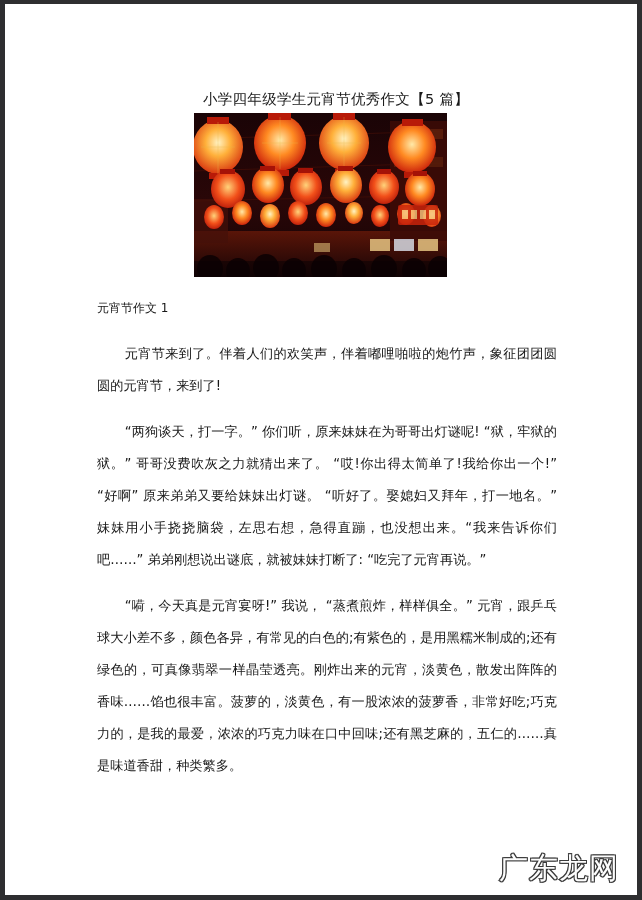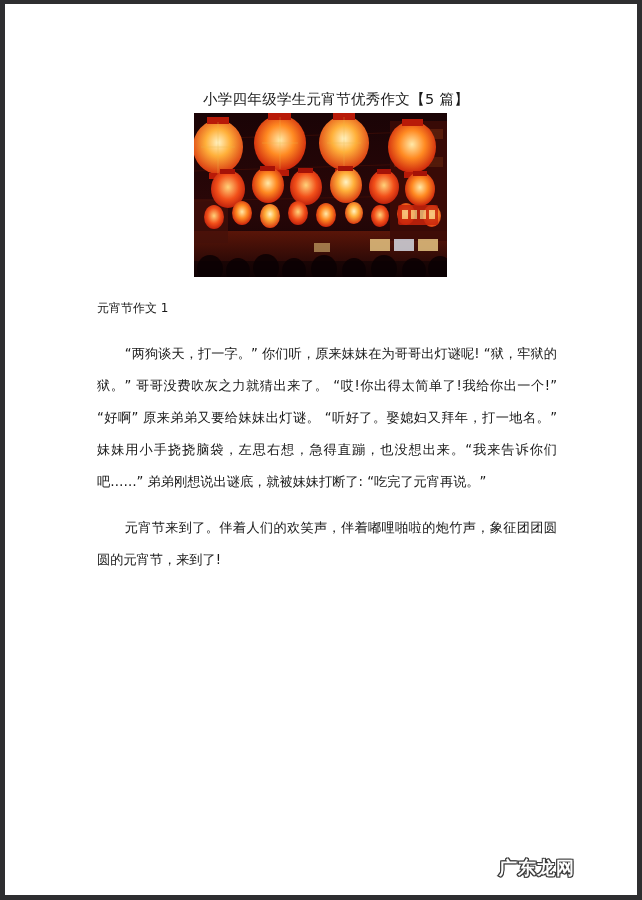--- a/index.html
+++ b/index.html
@@ -89,22 +89,22 @@
     text-justify: inter-character;
     line-height: 32px;
   }
 
   .watermark {
     position: absolute;
     left: 494px;
     top: 844px;
     width: 130px;
     height: 40px;
-    font-size: 18px;
-    font-weight: bold;
+    font-size: 29px;
+    font-weight: normal;
     line-height: 40px;
     color: #fdfdfd;
     letter-spacing: 1px;
     -webkit-text-stroke: 1.7px #3a3a3a;
     paint-order: stroke fill;
     text-shadow:
       -1px -1px 0 #3a3a3a,
        1px -1px 0 #3a3a3a,
       -1px  1px 0 #3a3a3a,
        1px  1px 0 #3a3a3a;
@@ -251,20 +251,21 @@
           <ellipse cx="190" cy="156" rx="13" ry="14"></ellipse>
           <ellipse cx="220" cy="158" rx="12" ry="13"></ellipse>
           <ellipse cx="246" cy="156" rx="12" ry="13"></ellipse>
         </g>
         <rect x="0" y="148" width="253" height="16" fill="#0b0204" opacity="0.55"></rect>
       </svg>
     </div>
 
     <div class="body-text">
       <h2 class="section-heading">元宵节作文 1</h2>
+      <p class="para">元宵节来到了。伴着人们的欢笑声，伴着嘟哩啪啦的炮竹声，象征团团圆圆的元宵节，来到了!</p>
       <p class="para">“两狗谈天，打一字。” 你们听，原来妹妹在为哥哥出灯谜呢! “狱，牢狱的狱。” 哥哥没费吹灰之力就猜出来了。 “哎!你出得太简单了!我给你出一个!” “好啊” 原来弟弟又要给妹妹出灯谜。 “听好了。娶媳妇又拜年，打一地名。” 妹妹用小手挠挠脑袋，左思右想，急得直蹦，也没想出来。“我来告诉你们吧……” 弟弟刚想说出谜底，就被妹妹打断了: “吃完了元宵再说。”</p>
-      <p class="para">元宵节来到了。伴着人们的欢笑声，伴着嘟哩啪啦的炮竹声，象征团团圆圆的元宵节，来到了!</p>
+      <p class="para">“嗬，今天真是元宵宴呀!” 我说， “蒸煮煎炸，样样俱全。” 元宵，跟乒乓球大小差不多，颜色各异，有常见的白色的;有紫色的，是用黑糯米制成的;还有绿色的，可真像翡翠一样晶莹透亮。刚炸出来的元宵，淡黄色，散发出阵阵的香味……馅也很丰富。菠萝的，淡黄色，有一股浓浓的菠萝香，非常好吃;巧克力的，是我的最爱，浓浓的巧克力味在口中回味;还有黑芝麻的，五仁的……真是味道香甜，种类繁多。</p>
     </div>
 
     <div class="watermark">广东龙网</div>
 
   </div>
 </div>
 
 </body></html>

